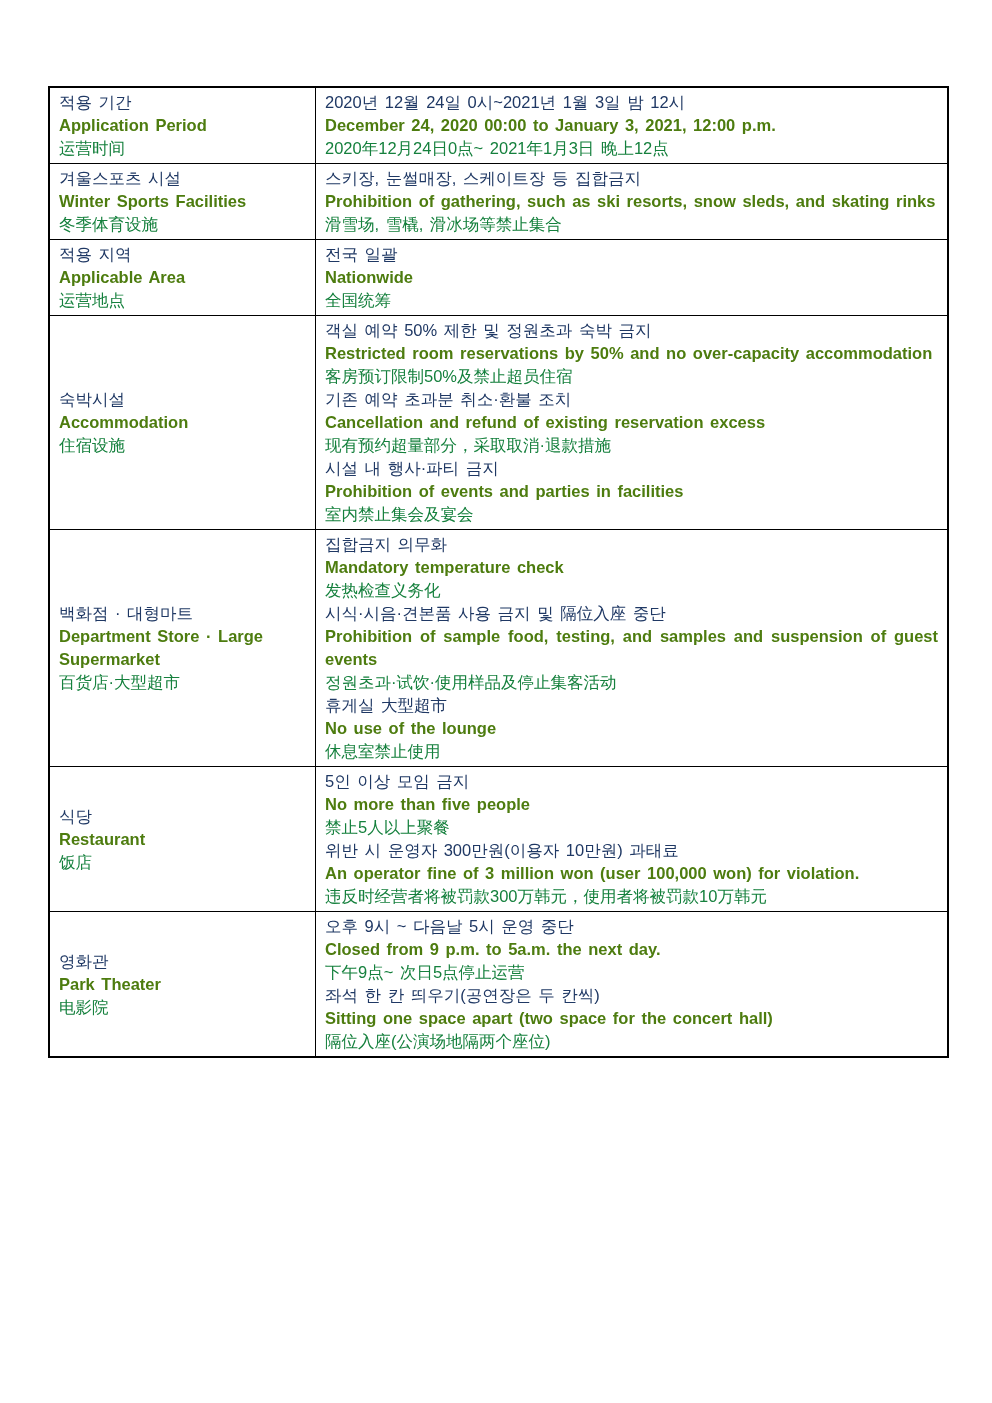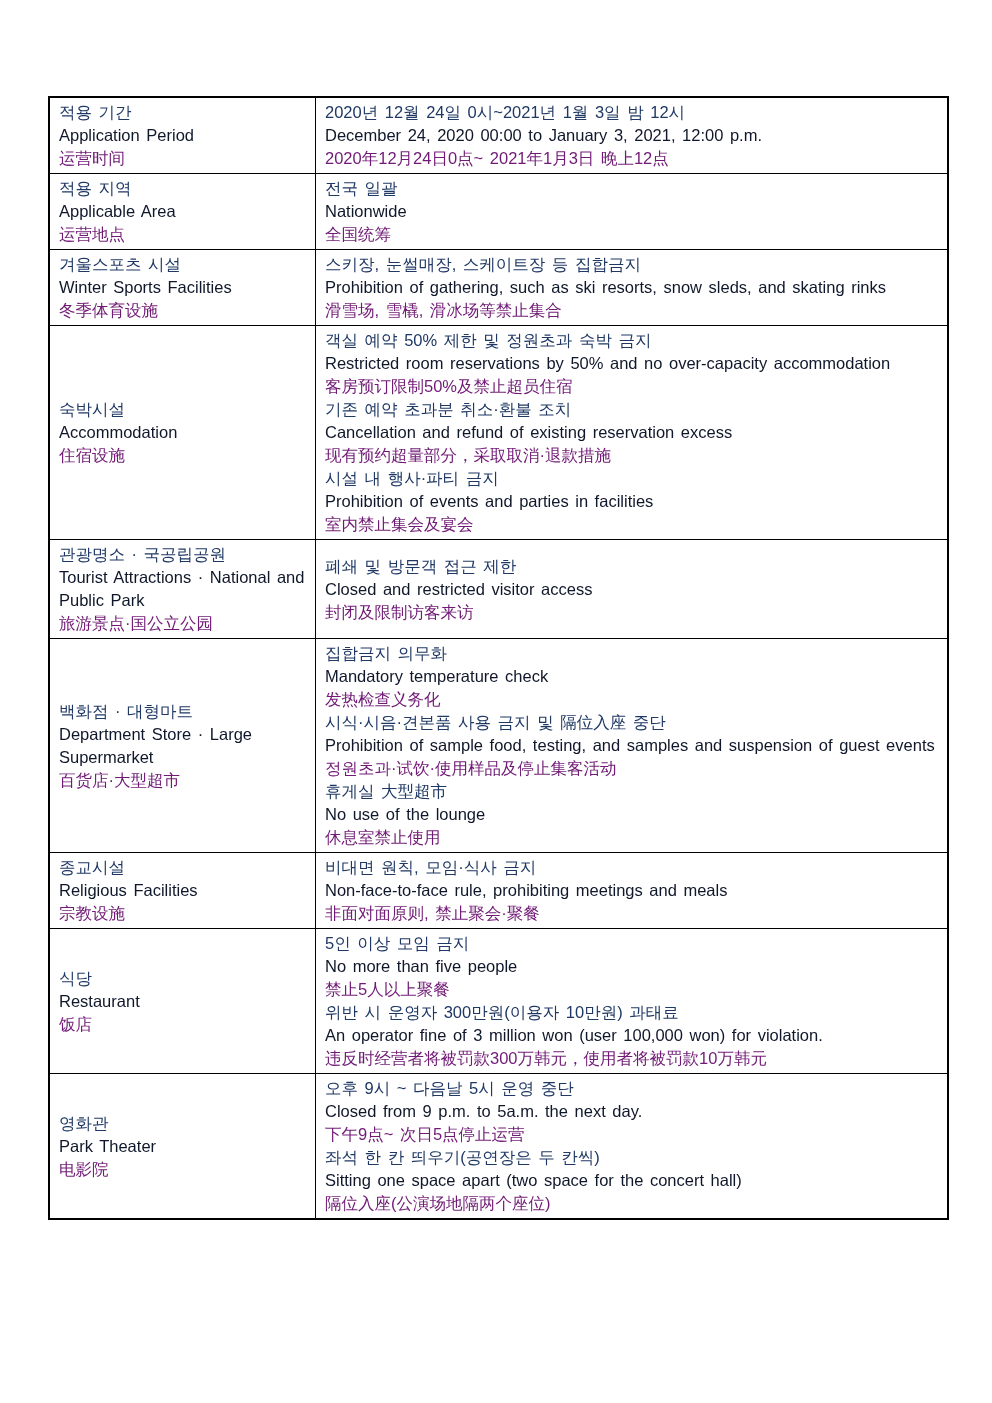--- a/index.html
+++ b/index.html
@@ -9,21 +9,21 @@
     font-family: "Liberation Sans", "DejaVu Sans", sans-serif;
   }
   body {
     width: 992px;
     height: 1403px;
     position: relative;
   }
   .page {
     position: absolute;
     left: 48px;
-    top: 96px;
+    top: 86px;
     border-radius: 30px;
   }
   table.rules-table {
     border-collapse: collapse;
     width: 901px;
     border: 2px solid #000000;
     table-layout: fixed;
   }
   table.rules-table td {
     border: 1px solid #000000;
@@ -38,22 +38,22 @@
   }
   .line {
     font-size: 16.5px;
     line-height: 23px;
     word-spacing: 0.12em;
   }
   .detail-cell .line {
     text-align: justify;
   }
   .ko { color: #1f3864; }
-  .en { color: #0f172a; font-weight: normal; }
-  .zh { color: #701a75; }
+  .en { color: #4d7c0f; font-weight: bold; }
+  .zh { color: #15803d; }
   .item + .item { }
 </style>
 </head>
 <body>
 
 <div class="page">
   <table class="rules-table">
     <tbody>
 
       <tr>
@@ -66,50 +66,50 @@
           <div class="item">
             <div class="line ko" lang="ko">2020년 12월 24일 0시~2021년 1월 3일 밤 12시</div>
             <div class="line en" lang="en">December 24, 2020 00:00 to January 3, 2021, 12:00 p.m.</div>
             <div class="line zh" lang="zh">2020年12月24日0点~ 2021年1月3日 晚上12点</div>
           </div>
         </td>
       </tr>
 
       <tr>
         <td class="label-cell">
+          <div class="line ko" lang="ko">겨울스포츠 시설</div>
+          <div class="line en" lang="en">Winter Sports Facilities</div>
+          <div class="line zh" lang="zh">冬季体育设施</div>
+        </td>
+        <td class="detail-cell">
+          <div class="item">
+            <div class="line ko" lang="ko">스키장, 눈썰매장, 스케이트장 등 집합금지</div>
+            <div class="line en" lang="en">Prohibition of gathering, such as ski resorts, snow sleds, and skating rinks</div>
+            <div class="line zh" lang="zh">滑雪场, 雪橇, 滑冰场等禁止集合</div>
+          </div>
+        </td>
+      </tr>
+
+      <tr>
+        <td class="label-cell">
           <div class="line ko" lang="ko">적용 지역</div>
           <div class="line en" lang="en">Applicable Area</div>
           <div class="line zh" lang="zh">运营地点</div>
         </td>
         <td class="detail-cell">
           <div class="item">
             <div class="line ko" lang="ko">전국 일괄</div>
             <div class="line en" lang="en">Nationwide</div>
             <div class="line zh" lang="zh">全国统筹</div>
           </div>
         </td>
       </tr>
 
       <tr>
         <td class="label-cell">
-          <div class="line ko" lang="ko">겨울스포츠 시설</div>
-          <div class="line en" lang="en">Winter Sports Facilities</div>
-          <div class="line zh" lang="zh">冬季体育设施</div>
-        </td>
-        <td class="detail-cell">
-          <div class="item">
-            <div class="line ko" lang="ko">스키장, 눈썰매장, 스케이트장 등 집합금지</div>
-            <div class="line en" lang="en">Prohibition of gathering, such as ski resorts, snow sleds, and skating rinks</div>
-            <div class="line zh" lang="zh">滑雪场, 雪橇, 滑冰场等禁止集合</div>
-          </div>
-        </td>
-      </tr>
-
-      <tr>
-        <td class="label-cell">
           <div class="line ko" lang="ko">숙박시설</div>
           <div class="line en" lang="en">Accommodation</div>
           <div class="line zh" lang="zh">住宿设施</div>
         </td>
         <td class="detail-cell">
           <div class="item">
             <div class="line ko" lang="ko">객실 예약 50% 제한 및 정원초과 숙박 금지</div>
             <div class="line en" lang="en">Restricted room reservations by 50% and no over-capacity accommodation</div>
             <div class="line zh" lang="zh">客房预订限制50%及禁止超员住宿</div>
           </div>
@@ -119,34 +119,20 @@
             <div class="line zh" lang="zh">现有预约超量部分，采取取消·退款措施</div>
           </div>
           <div class="item">
             <div class="line ko" lang="ko">시설 내 행사·파티 금지</div>
             <div class="line en" lang="en">Prohibition of events and parties in facilities</div>
             <div class="line zh" lang="zh">室内禁止集会及宴会</div>
           </div>
         </td>
       </tr>
 
-      <tr>
-        <td class="label-cell">
-          <div class="line ko" lang="ko">관광명소 · 국공립공원</div>
-          <div class="line en" lang="en">Tourist Attractions · National and Public Park</div>
-          <div class="line zh" lang="zh">旅游景点·国公立公园</div>
-        </td>
-        <td class="detail-cell">
-          <div class="item">
-            <div class="line ko" lang="ko">폐쇄 및 방문객 접근 제한</div>
-            <div class="line en" lang="en">Closed and restricted visitor access</div>
-            <div class="line zh" lang="zh">封闭及限制访客来访</div>
-          </div>
-        </td>
-      </tr>
 
       <tr>
         <td class="label-cell">
           <div class="line ko" lang="ko">백화점 · 대형마트</div>
           <div class="line en" lang="en">Department Store · Large Supermarket</div>
           <div class="line zh" lang="zh">百货店·大型超市</div>
         </td>
         <td class="detail-cell">
           <div class="item">
             <div class="line ko" lang="ko">집합금지 의무화</div>
@@ -159,34 +145,20 @@
             <div class="line zh" lang="zh">정원초과·试饮·使用样品及停止集客活动</div>
           </div>
           <div class="item">
             <div class="line ko" lang="ko">휴게실 大型超市</div>
             <div class="line en" lang="en">No use of the lounge</div>
             <div class="line zh" lang="zh">休息室禁止使用</div>
           </div>
         </td>
       </tr>
 
-      <tr>
-        <td class="label-cell">
-          <div class="line ko" lang="ko">종교시설</div>
-          <div class="line en" lang="en">Religious Facilities</div>
-          <div class="line zh" lang="zh">宗教设施</div>
-        </td>
-        <td class="detail-cell">
-          <div class="item">
-            <div class="line ko" lang="ko">비대면 원칙, 모임·식사 금지</div>
-            <div class="line en" lang="en">Non-face-to-face rule, prohibiting meetings and meals</div>
-            <div class="line zh" lang="zh">非面对面原则, 禁止聚会·聚餐</div>
-          </div>
-        </td>
-      </tr>
 
       <tr>
         <td class="label-cell">
           <div class="line ko" lang="ko">식당</div>
           <div class="line en" lang="en">Restaurant</div>
           <div class="line zh" lang="zh">饭店</div>
         </td>
         <td class="detail-cell">
           <div class="item">
             <div class="line ko" lang="ko">5인 이상 모임 금지</div>

